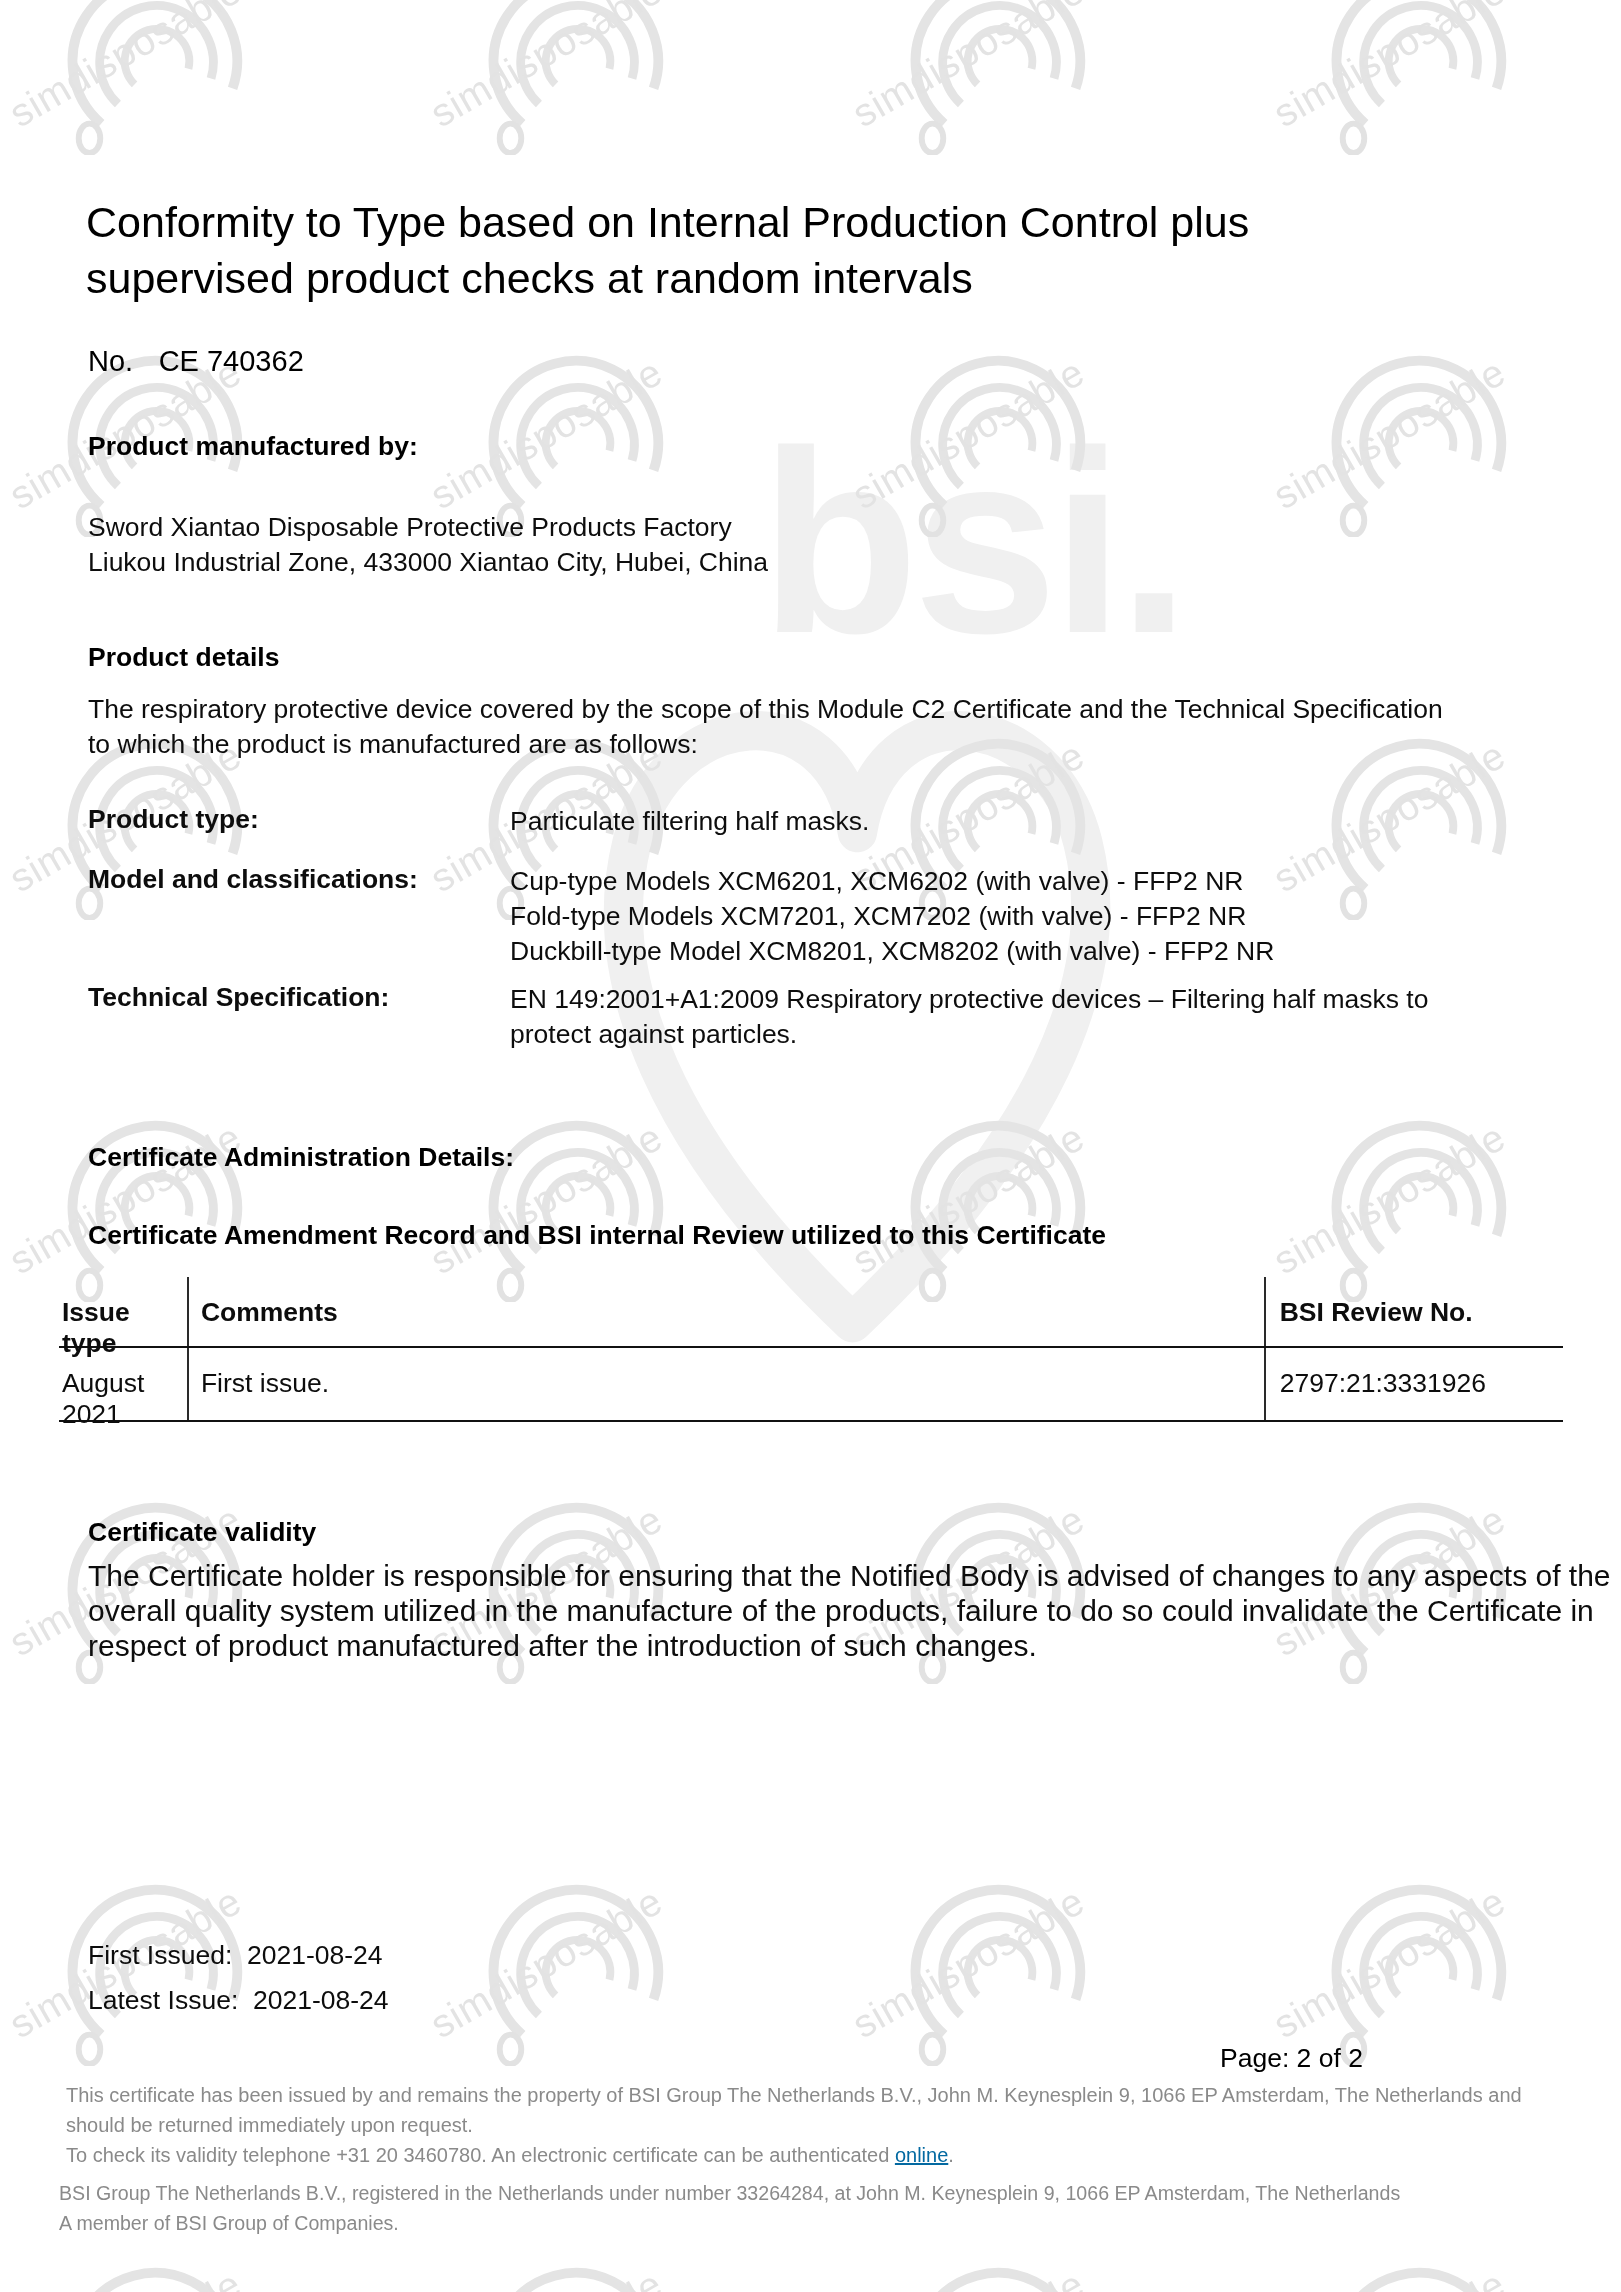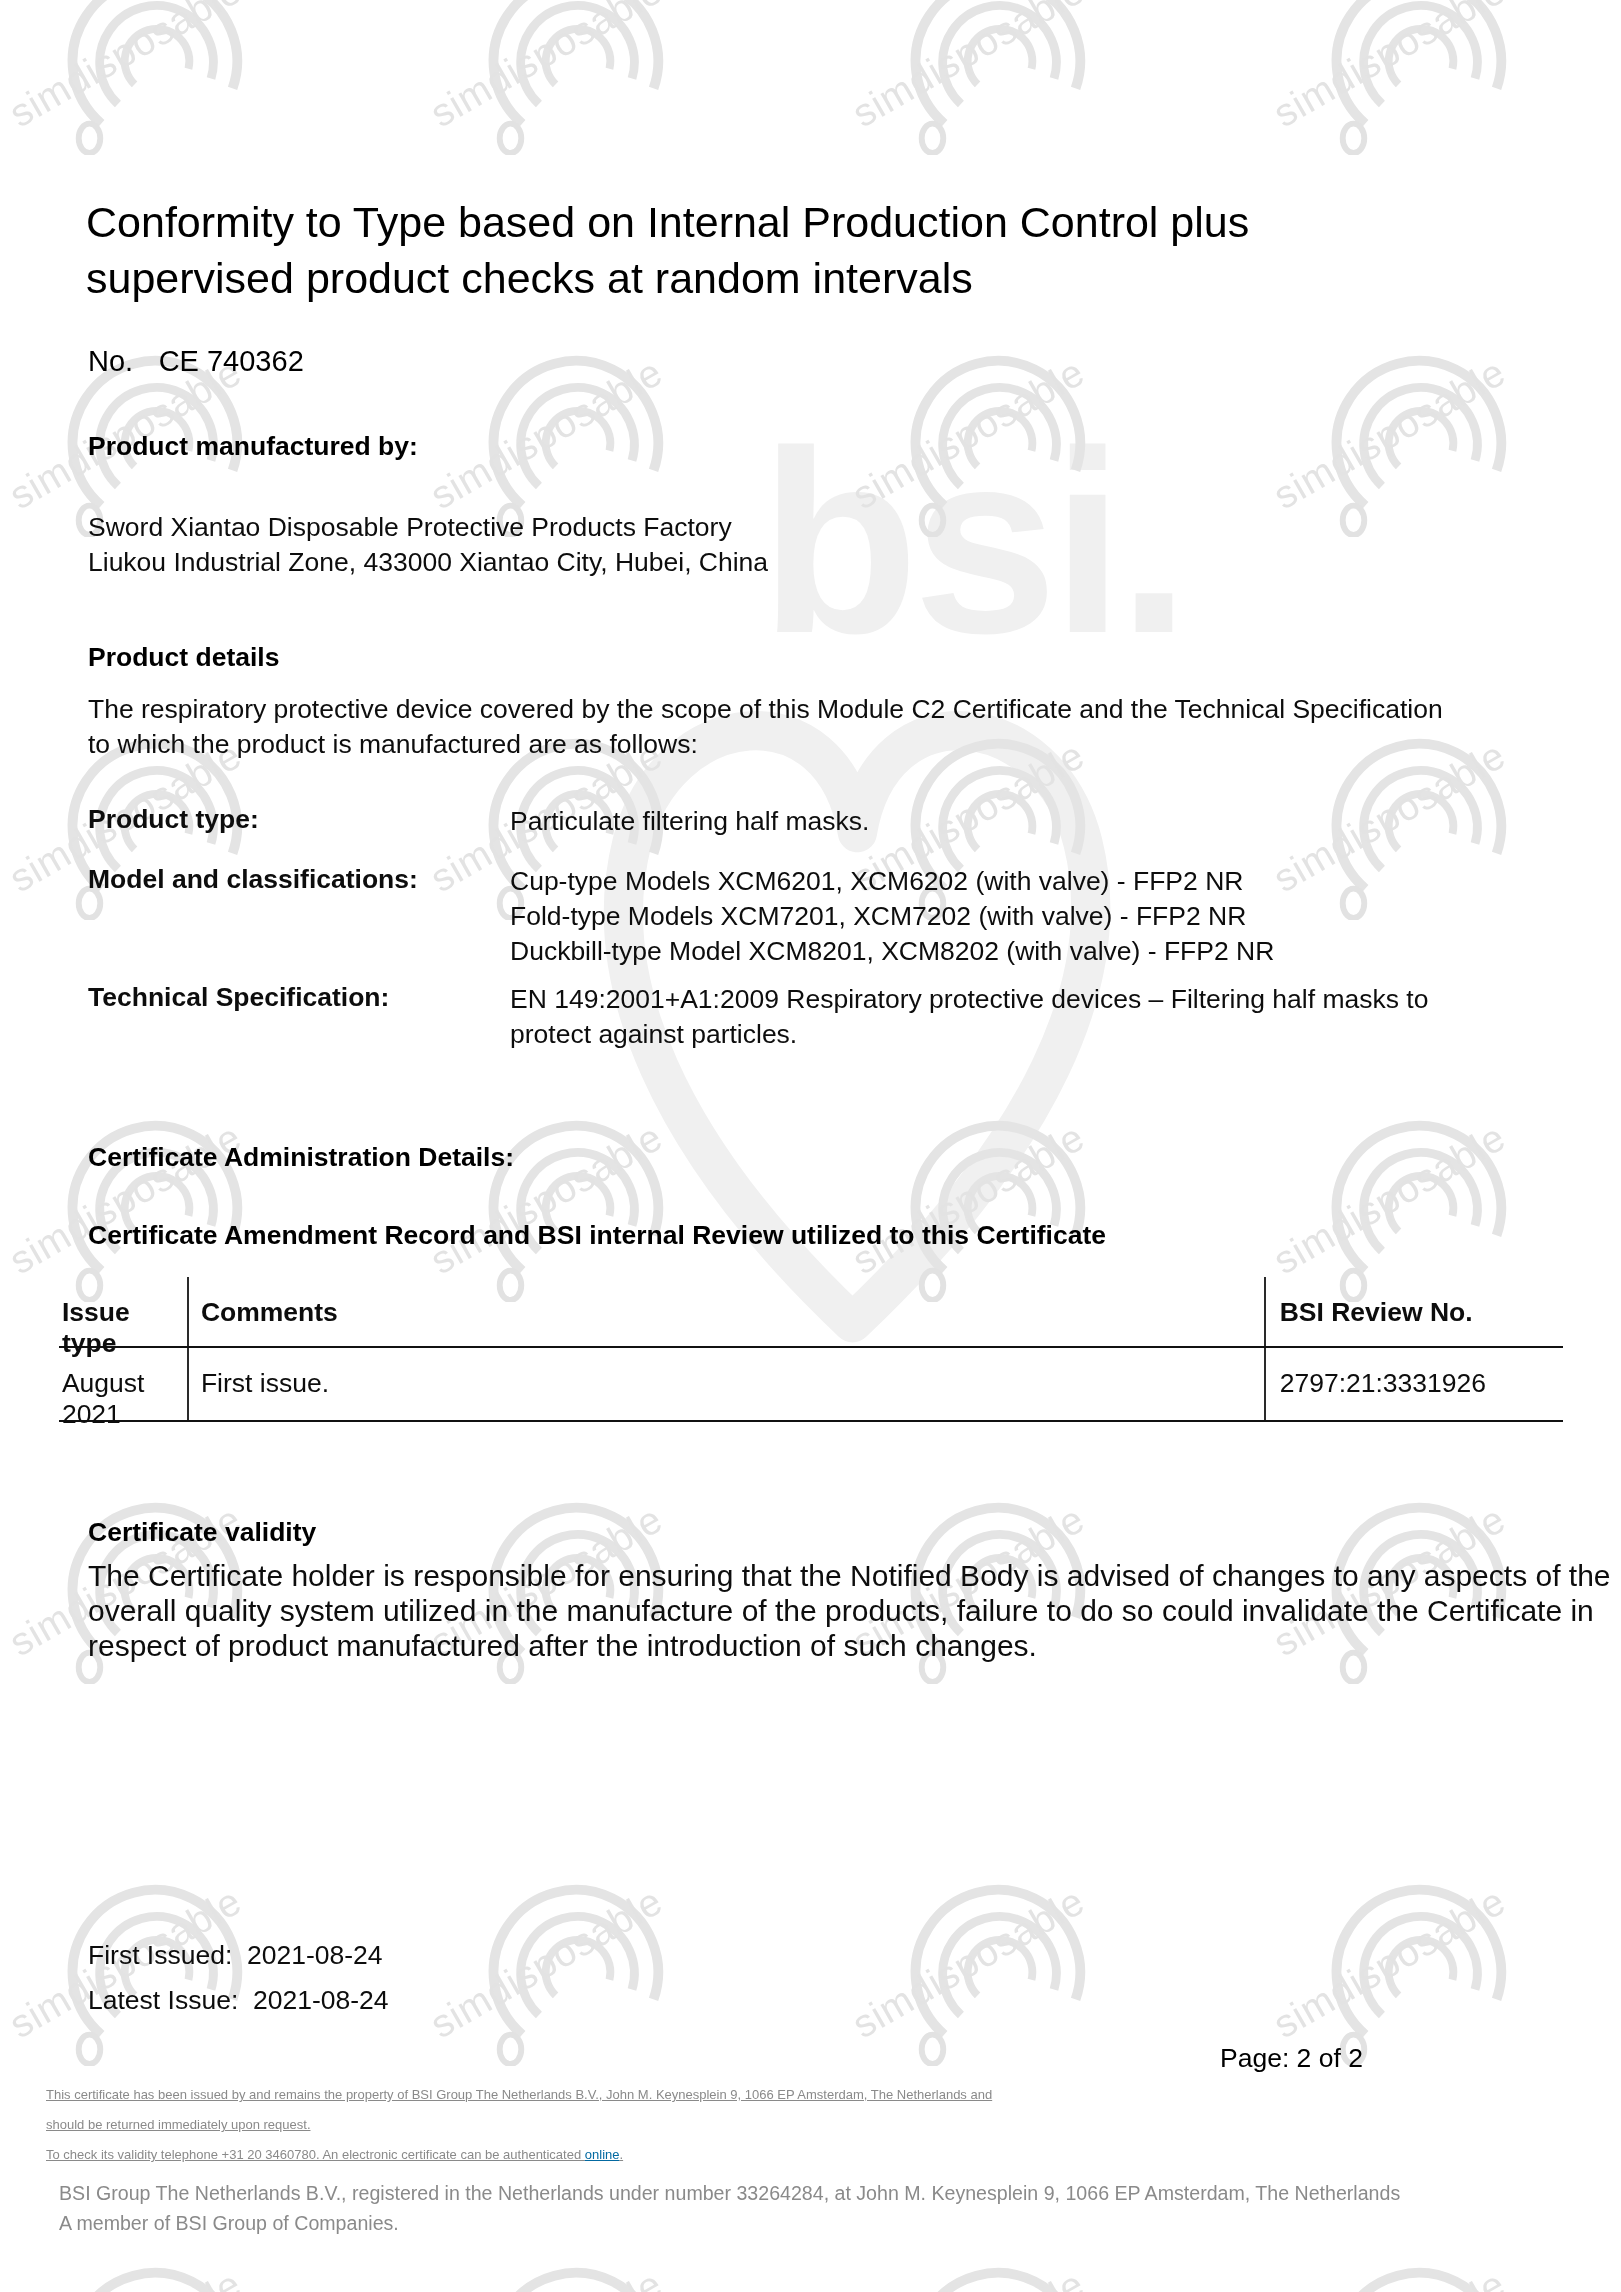--- a/index.html
+++ b/index.html
@@ -43,21 +43,21 @@
   .c2{width:1212px;padding:19.6px 0 0 11.8px;border-left:2px solid #2a2a2a;}
   .c3{width:335px;padding:19.6px 0 0 13.7px;border-left:2px solid #2a2a2a;}
   .tbl-head{border-bottom:2.9px solid #111;height:69px;font-weight:700;}
   .tbl-data{border-bottom:2.9px solid #111;height:72px;}
   .validity-head{left:88px;top:1517px;}
   .validity-text{left:88px;top:1558px;font-size:30px;line-height:35px;}
   .dates-left{left:88px;top:1933px;font-size:26.5px;line-height:45px;}
   .dates-right{left:1019px;top:1933px;font-size:26.5px;line-height:45px;}
   .date-label{margin-right:14.7px;}
   .page-label{left:1220px;top:2043px;font-size:26.5px;color:#000;}
-  .fineprint{left:46px;top:2080px;font-size:13px;line-height:30px;color:#8a8a8a;text-decoration:underline;}
+  .fineprint{left:66px;top:2080px;font-size:20px;line-height:30px;color:#8a8a8a;}
   .company{left:59px;top:2178px;font-size:19.6px;line-height:30px;color:#8a8a8a;}
   a.online{color:#0369a1;text-decoration:underline;cursor:pointer;}
 </style>
 </head>
 <body>
 
 <div class="page">
 
   <div class="wm-layer">
     <div class="wm-bsi">bsi.</div>

